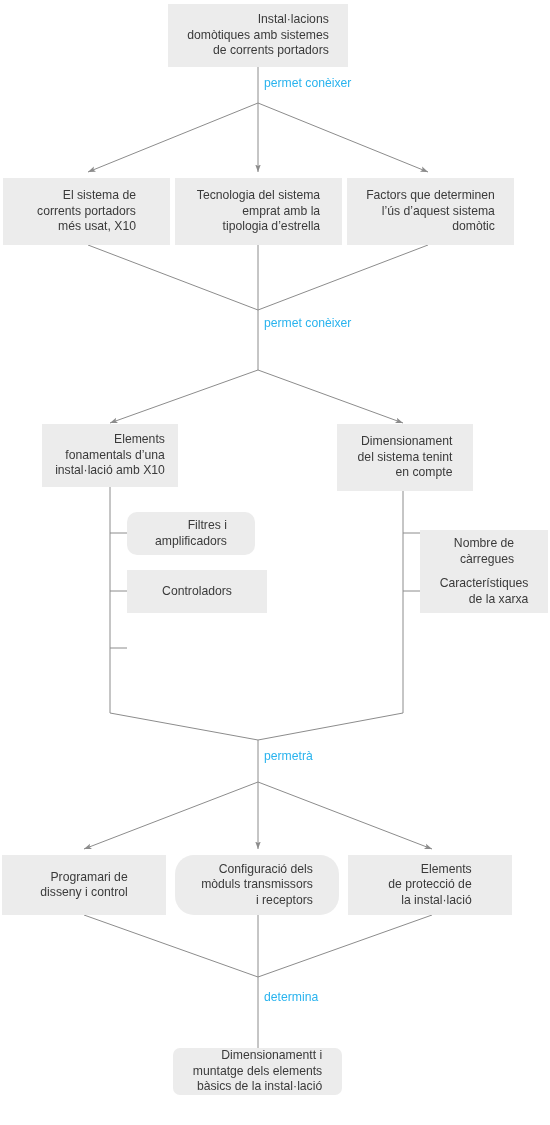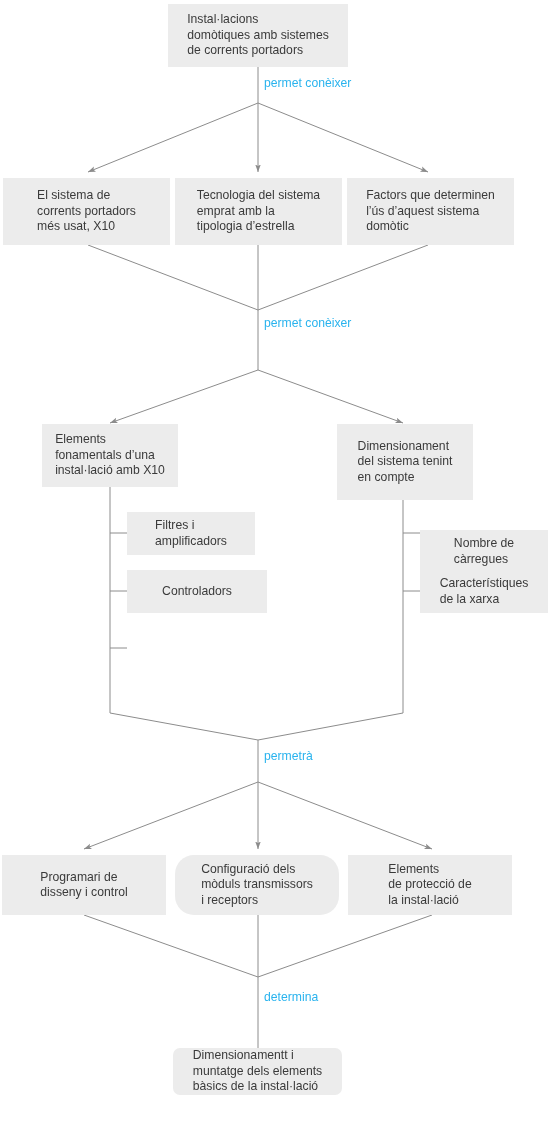--- a/index.html
+++ b/index.html
@@ -25,21 +25,21 @@
     width: 550px;
     height: 1125px;
     pointer-events: none;
   }
   .node {
     position: absolute;
     background: #ececec;
     color: #3a3a3a;
     font-size: 12.2px;
     line-height: 15.5px;
-    text-align: left;
+    text-align: right;
     display: flex;
     align-items: center;
     justify-content: center;
     box-sizing: border-box;
     padding: 2px 4px;
     white-space: pre-line;
   }
   .edge-label {
     position: absolute;
     color: #29b3ee;
@@ -126,27 +126,27 @@
 tipologia d’estrella</span>
   </div>
 
   <div class="edge-label" style="left:264px; top:316px;">permet conèixer</div>
 
   <div class="node" style="left:42px; top:424px; width:136px; height:63px;">
     <span>Elements
 fonamentals d’una
 instal·lació amb X10</span>
   </div>
-  <div class="node" style="left:337px; top:424px; width:136px; height:76px;">
+  <div class="node" style="left:337px; top:424px; width:136px; height:67px;">
     <span>Dimensionament
 del sistema tenint
 en compte</span>
   </div>
 
-  <div class="node" style="left:127px; top:512px; width:128px; height:43px;">
+  <div class="node" style="left:127px; top:512px; width:128px; height:43px;border-radius:10px;">
     <span>Filtres i
 amplificadors</span>
   </div>
   <div class="node" style="left:127px; top:570px; width:140px; height:43px;">
     <span>Controladors</span>
   </div>
 
   <div class="node" style="left:420px; top:512px; width:128px; height:43px;margin-top:18px;">
     <span>Nombre de
 càrregues</span>

